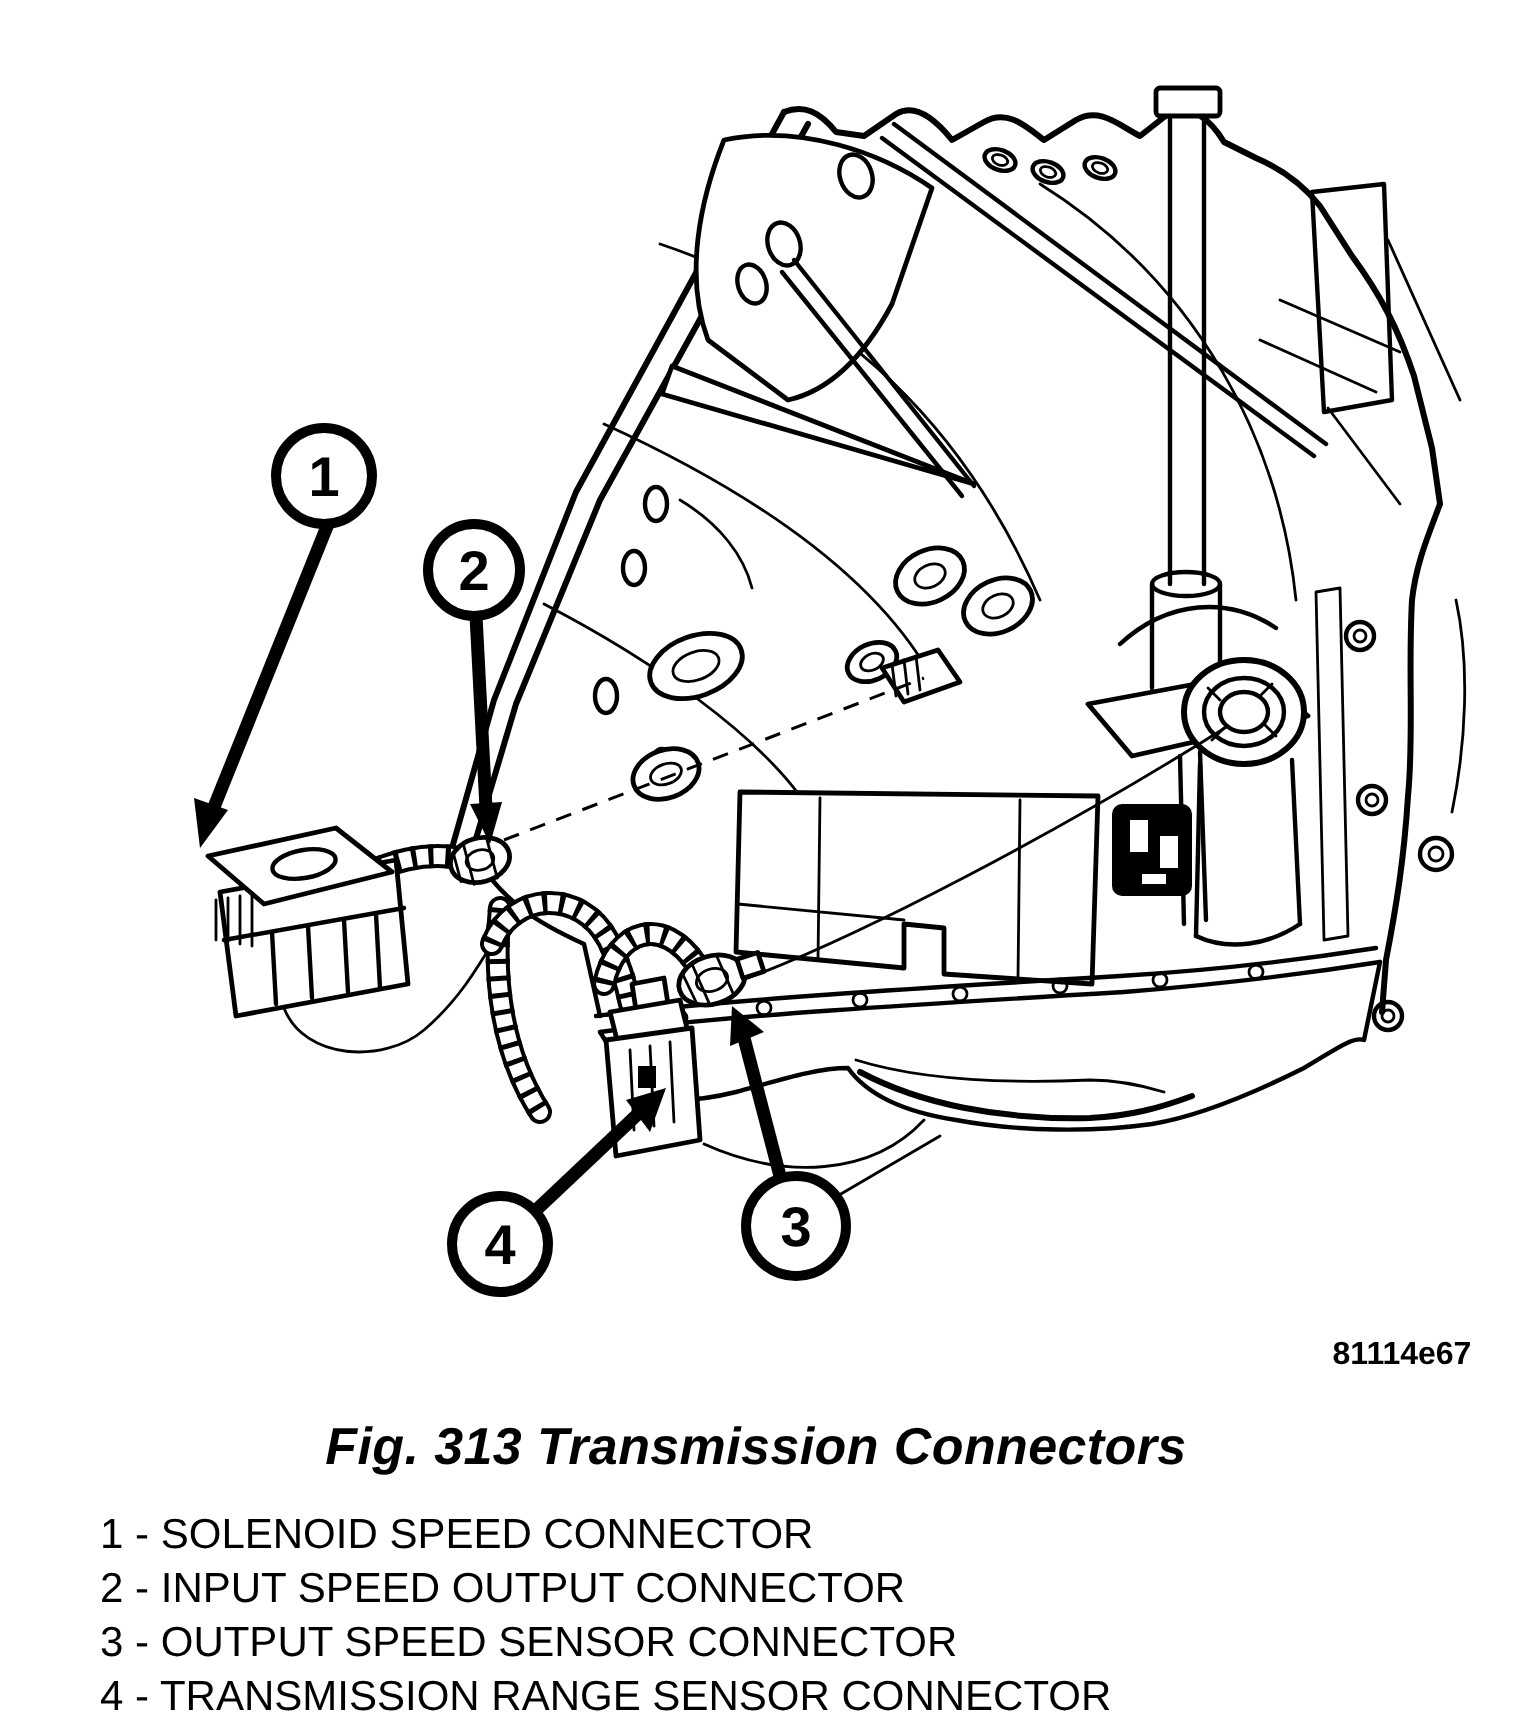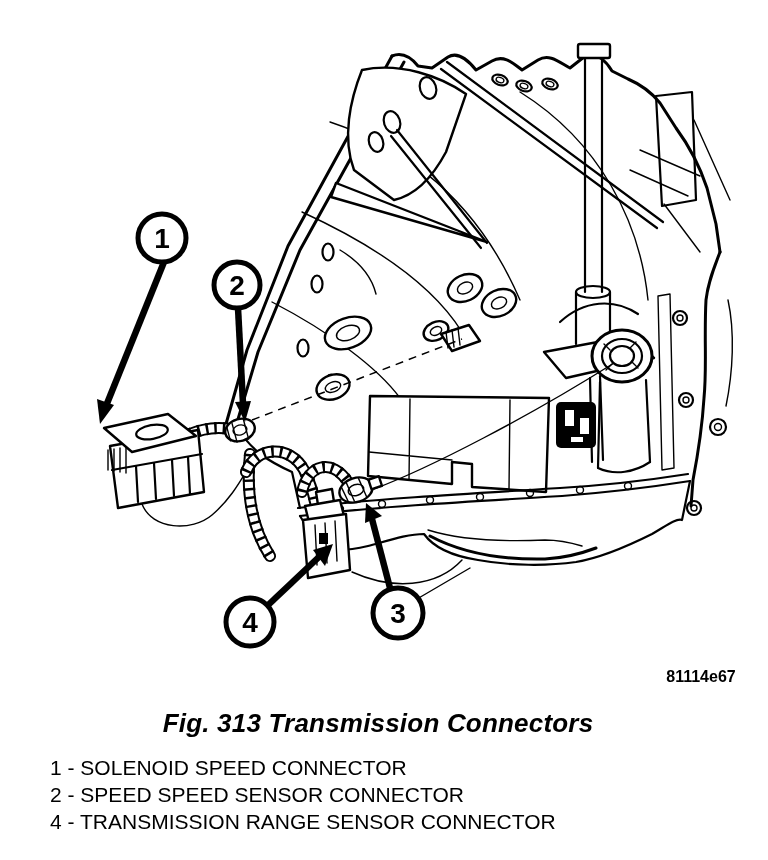--- a/index.html
+++ b/index.html
@@ -243,19 +243,22 @@
     <text class="fig-code" x="701" y="682">81114e67</text>
   </svg>
 
   <div class="caption">Fig. 313 Transmission Connectors</div>
 
   <div class="legend">
     <div class="legend-row">
       <span>1</span><span class="sep"> - </span><span>SOLENOID SPEED CONNECTOR</span>
     </div>
     <div class="legend-row">
-      <span>2</span><span class="sep"> - </span><span>SPEED SPEED SENSOR CONNECTOR</span>
+      <span>2</span><span class="sep"> - </span><span>INPUT SPEED OUTPUT CONNECTOR</span>
+    </div>
+    <div class="legend-row">
+      <span>3</span><span class="sep"> - </span><span>OUTPUT SPEED SENSOR CONNECTOR</span>
     </div>
     <div class="legend-row">
       <span>4</span><span class="sep"> - </span><span>TRANSMISSION RANGE SENSOR CONNECTOR</span>
     </div>
   </div>
 </div>
 
 </body></html>

